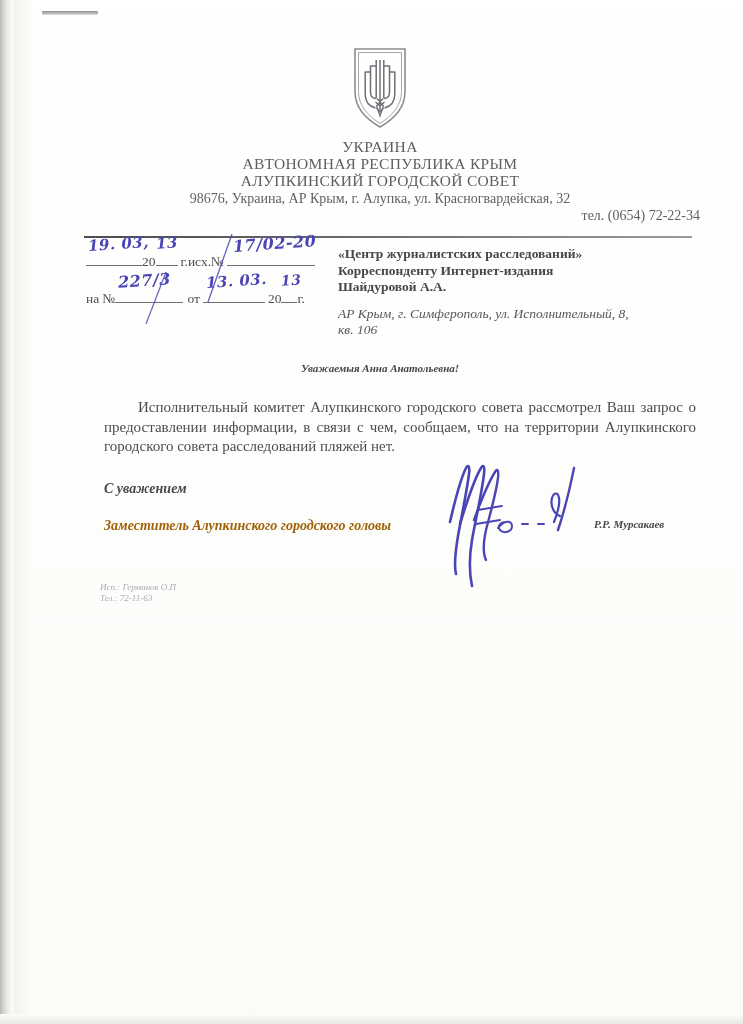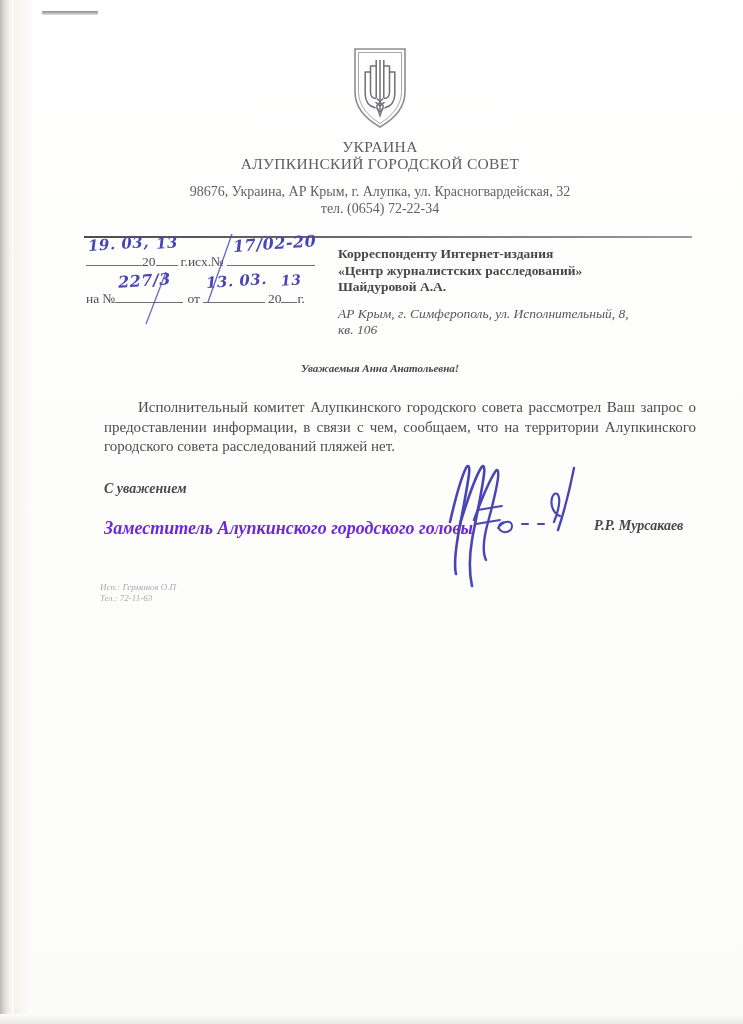--- a/index.html
+++ b/index.html
@@ -83,27 +83,28 @@
     line-height: 17px;
   }
   .lh-line3 {
     font-size: 15.5px;
     letter-spacing: 0.3px;
     line-height: 17px;
   }
   .lh-addr {
     font-size: 14px;
     line-height: 17px;
-    margin-top: 11px;
+    margin-top: 1px;
     color: #5f5f65;
   }
   .lh-phone {
     font-size: 14px;
     line-height: 17px;
     color: #5f5f65;
+    text-align: right;
   }
 
   
   .rule {
     position: absolute;
     left: 84px; top: 236px;
     width: 608px; height: 2px;
     background: linear-gradient(to right, #4c4c52 0%, #6a6a70 45%, #9a9aa0 100%);
   }
 
@@ -190,29 +191,29 @@
     font-weight: bold;
     font-style: italic;
     font-size: 14px;
     color: #46464c;
   }
   .sig-title {
     position: absolute;
     left: 104px; top: 518px;
     font-weight: bold;
     font-style: italic;
-    font-size: 18px;
-    color: #6d28d9;
+    font-size: 14px;
+    color: #a16207;
   }
   .sig-name {
     position: absolute;
     left: 594px; top: 518px;
     font-weight: bold;
     font-style: italic;
-    font-size: 14px;
+    font-size: 11px;
     color: #46464c;
   }
   .signature {
     position: absolute;
     left: 446px; top: 462px;
     width: 180px; height: 128px;
   }
 
   
   .executor {
@@ -251,20 +252,21 @@
           <path d="M23.5 56 L28 60 L32.5 56"></path>
           <path d="M24.6 62 L28 66 L31.4 62"></path>
           <path d="M24.8 52.5 L28 55.5 L31.2 52.5"></path>
         </g>
         <path d="M28 56 L24.6 60 L28 70 L31.4 60 Z" fill="none" stroke="#6f6f76" stroke-width="1.3"></path>
       </svg>
     </div>
 
     <div class="letterhead">
       <div class="lh-line1">УКРАИНА</div>
+      <div class="lh-line2">АВТОНОМНАЯ РЕСПУБЛИКА КРЫМ</div>
       <div class="lh-line3">АЛУПКИНСКИЙ ГОРОДСКОЙ СОВЕТ</div>
       <div class="lh-addr">98676, Украина, АР Крым, г. Алупка, ул. Красногвардейская, 32</div>
       <div class="lh-phone">тел. (0654) 72-22-34</div>
     </div>
 
     <div class="rule"></div>
 
     <div class="refblock">
 
       <div class="ref-row">
@@ -287,22 +289,22 @@
         </span><span class="lbl">г.</span>
       </div>
 
       <svg style="position:absolute; left:-6px; top:-10px; width:270px; height:80px; overflow:visible;">
         <path d="M152 -6 L128 62" stroke="#4a45b5" stroke-width="1.3" fill="none" opacity="0.85"></path>
         <path d="M86 32 L66 84" stroke="#4a45b5" stroke-width="1.3" fill="none" opacity="0.8"></path>
       </svg>
     </div>
 
     <div class="addressee">
+      <div>«Центр журналистских расследований»</div>
       <div>Корреспонденту  Интернет-издания</div>
-      <div>«Центр журналистских расследований»</div>
       <div>Шайдуровой А.А.</div>
     </div>
     <div class="addressee-addr">
       <div>АР Крым, г. Симферополь, ул. Исполнительный, 8,</div>
       <div>кв. 106</div>
     </div>
 
     <div class="greeting">Уважаемыя Анна Анатольевна!</div>
 
     <div class="bodytext">Исполнительный комитет Алупкинского городского совета рассмотрел Ваш запрос о предоставлении информации, в связи с чем, сообщаем, что на территории Алупкинского городского совета  расследований пляжей нет.</div>

